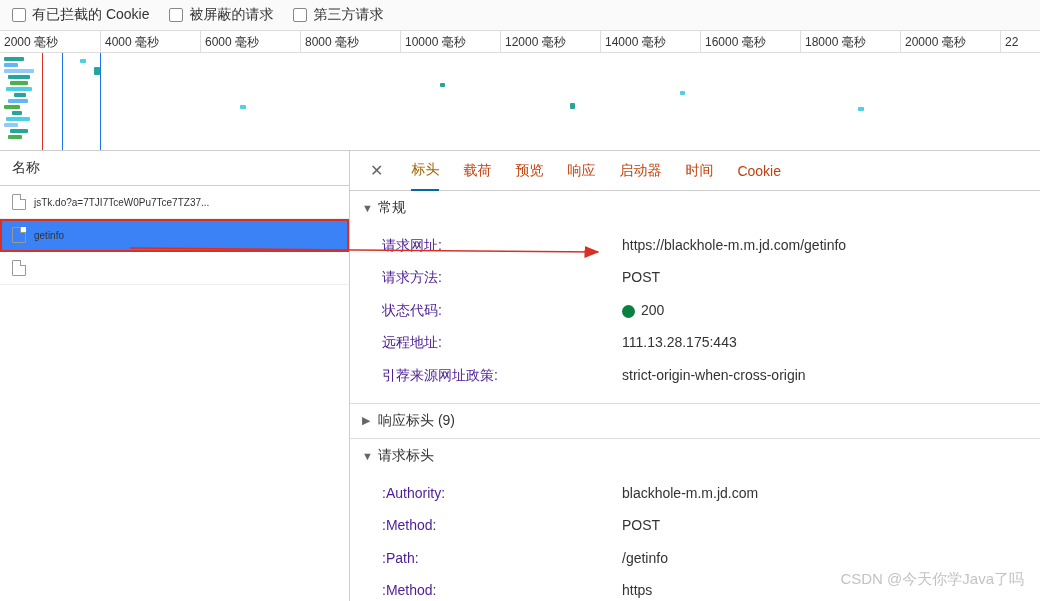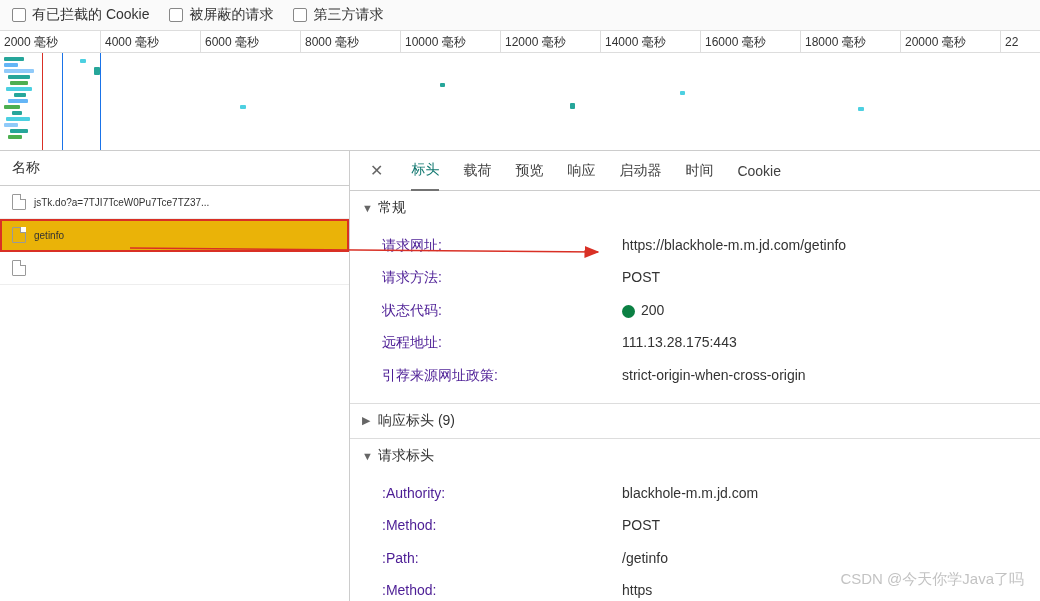--- a/index.html
+++ b/index.html
@@ -22,30 +22,30 @@
     .c-blue { background: #64b5f6; }
     .c-cyan { background: #4dd0e1; }
     .c-lblue { background: #90caf9; }
     
     .main-split { display: flex; height: calc(601px - 28px - 120px); }
     
     .name-panel { width: 350px; border-right: 1px solid #ccc; display: flex; flex-direction: column; }
     .name-header { padding: 8px 12px; border-bottom: 1px solid #ccc; font-size: 14px; color: #333; background: #fff; }
     .name-list { flex: 1; overflow: hidden; }
     .name-row { display: flex; align-items: center; gap: 8px; padding: 8px 12px; font-size: 10px; color: #333; border-bottom: 1px solid #eee; cursor: pointer; white-space: nowrap; overflow: hidden; text-overflow: ellipsis; }
-    .name-row.selected { background: #eab308; }
+    .name-row.selected { background: #3b82f6; }
     .name-row.highlighted { outline: 2px solid #d93025; outline-offset: -2px; }
     .file-icon { width: 14px; height: 16px; border: 1px solid #999; border-radius: 1px; flex: none; position: relative; }
     .file-icon:before { content: ""; position: absolute; top: -1px; right: -1px; width: 5px; height: 5px; background: #fff; border-left: 1px solid #999; border-bottom: 1px solid #999; }
     
     .detail-panel { flex: 1; display: flex; flex-direction: column; overflow: hidden; }
     .detail-tabs { display: flex; align-items: center; gap: 24px; padding: 0 16px; height: 40px; border-bottom: 1px solid #ccc; background: #fff; }
     .close-x { font-size: 16px; color: #666; cursor: pointer; padding: 4px; }
-    .tab { font-size: 14px; color: #404040; cursor: pointer; padding: 10px 0; }
-    .tab.active { color: #0f766e; border-bottom: 2px solid #737373; margin-bottom: -1px; }
+    .tab { font-size: 14px; color: #c2410c; cursor: pointer; padding: 10px 0; }
+    .tab.active { color: #a16207; border-bottom: 2px solid #0369a1; margin-bottom: -1px; }
     
     .detail-body { flex: 1; overflow-y: auto; }
     .section { border-bottom: 1px solid #ddd; }
     .section-title { display: flex; align-items: center; gap: 4px; padding: 8px 12px; font-size: 14px; color: #333; cursor: pointer; }
     .tri { font-size: 11px; color: #666; width: 12px; display: inline-block; }
     .section-content { padding: 4px 0 12px 0; }
     .kv-row { display: flex; padding: 5px 0 5px 32px; font-size: 14px; line-height: 1.6; }
     .kv-key { width: 240px; color: #4c1d95; flex: none; }
     .kv-val { color: #333; flex: 1; }
     .status-dot { display: inline-block; width: 13px; height: 13px; border-radius: 50%; background: #0b8043; margin-right: 6px; vertical-align: middle; }

